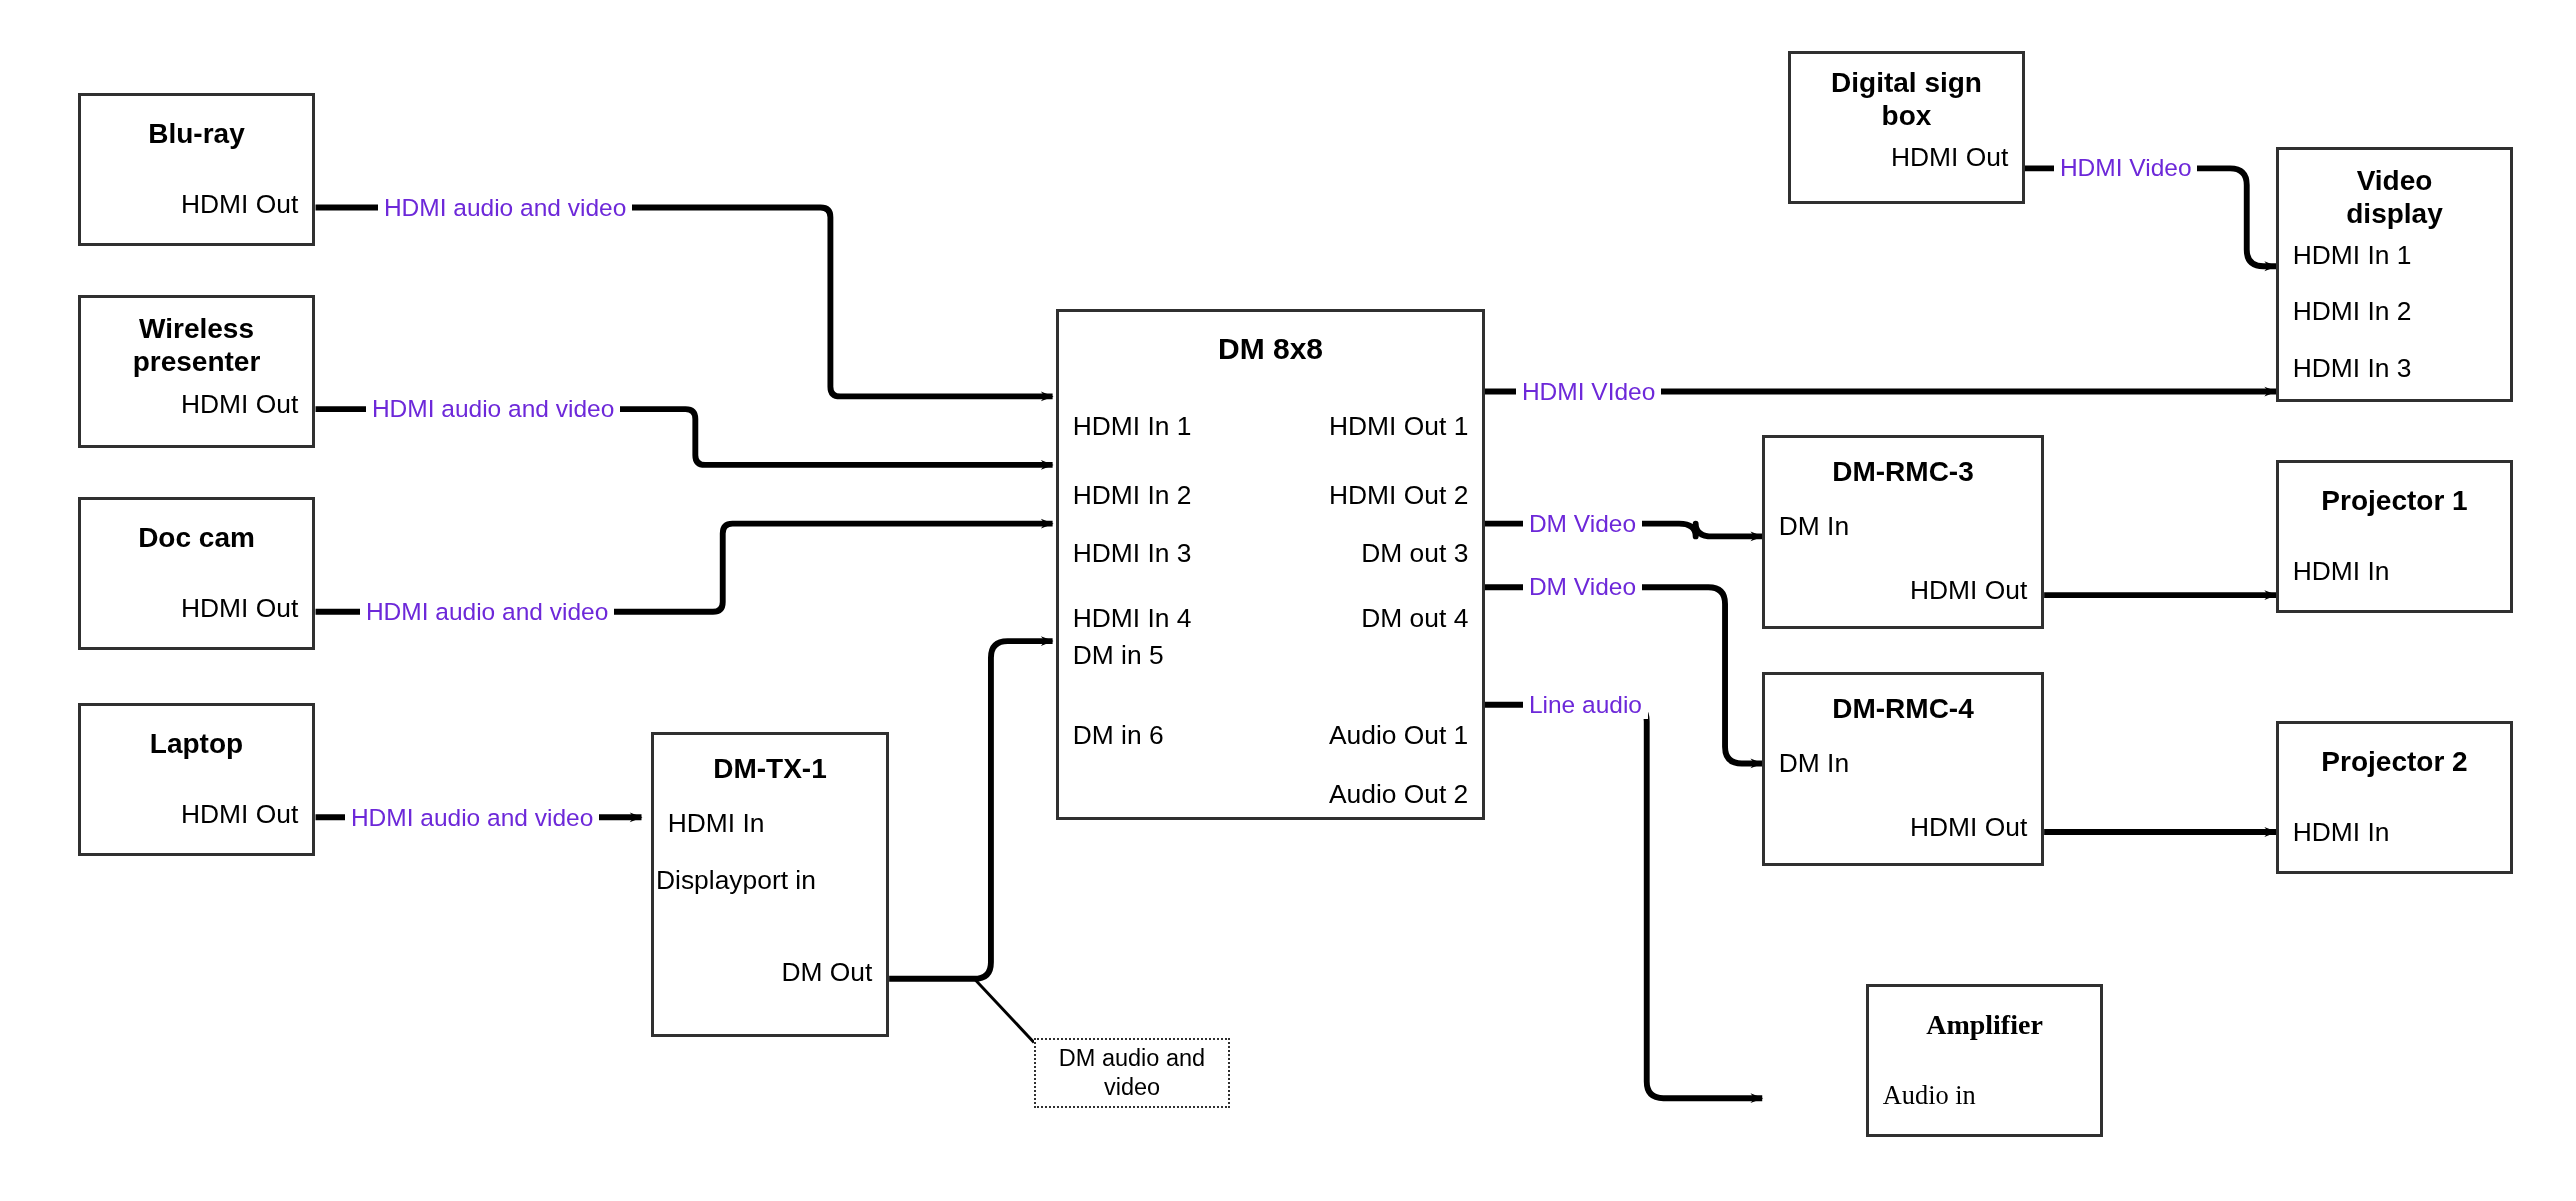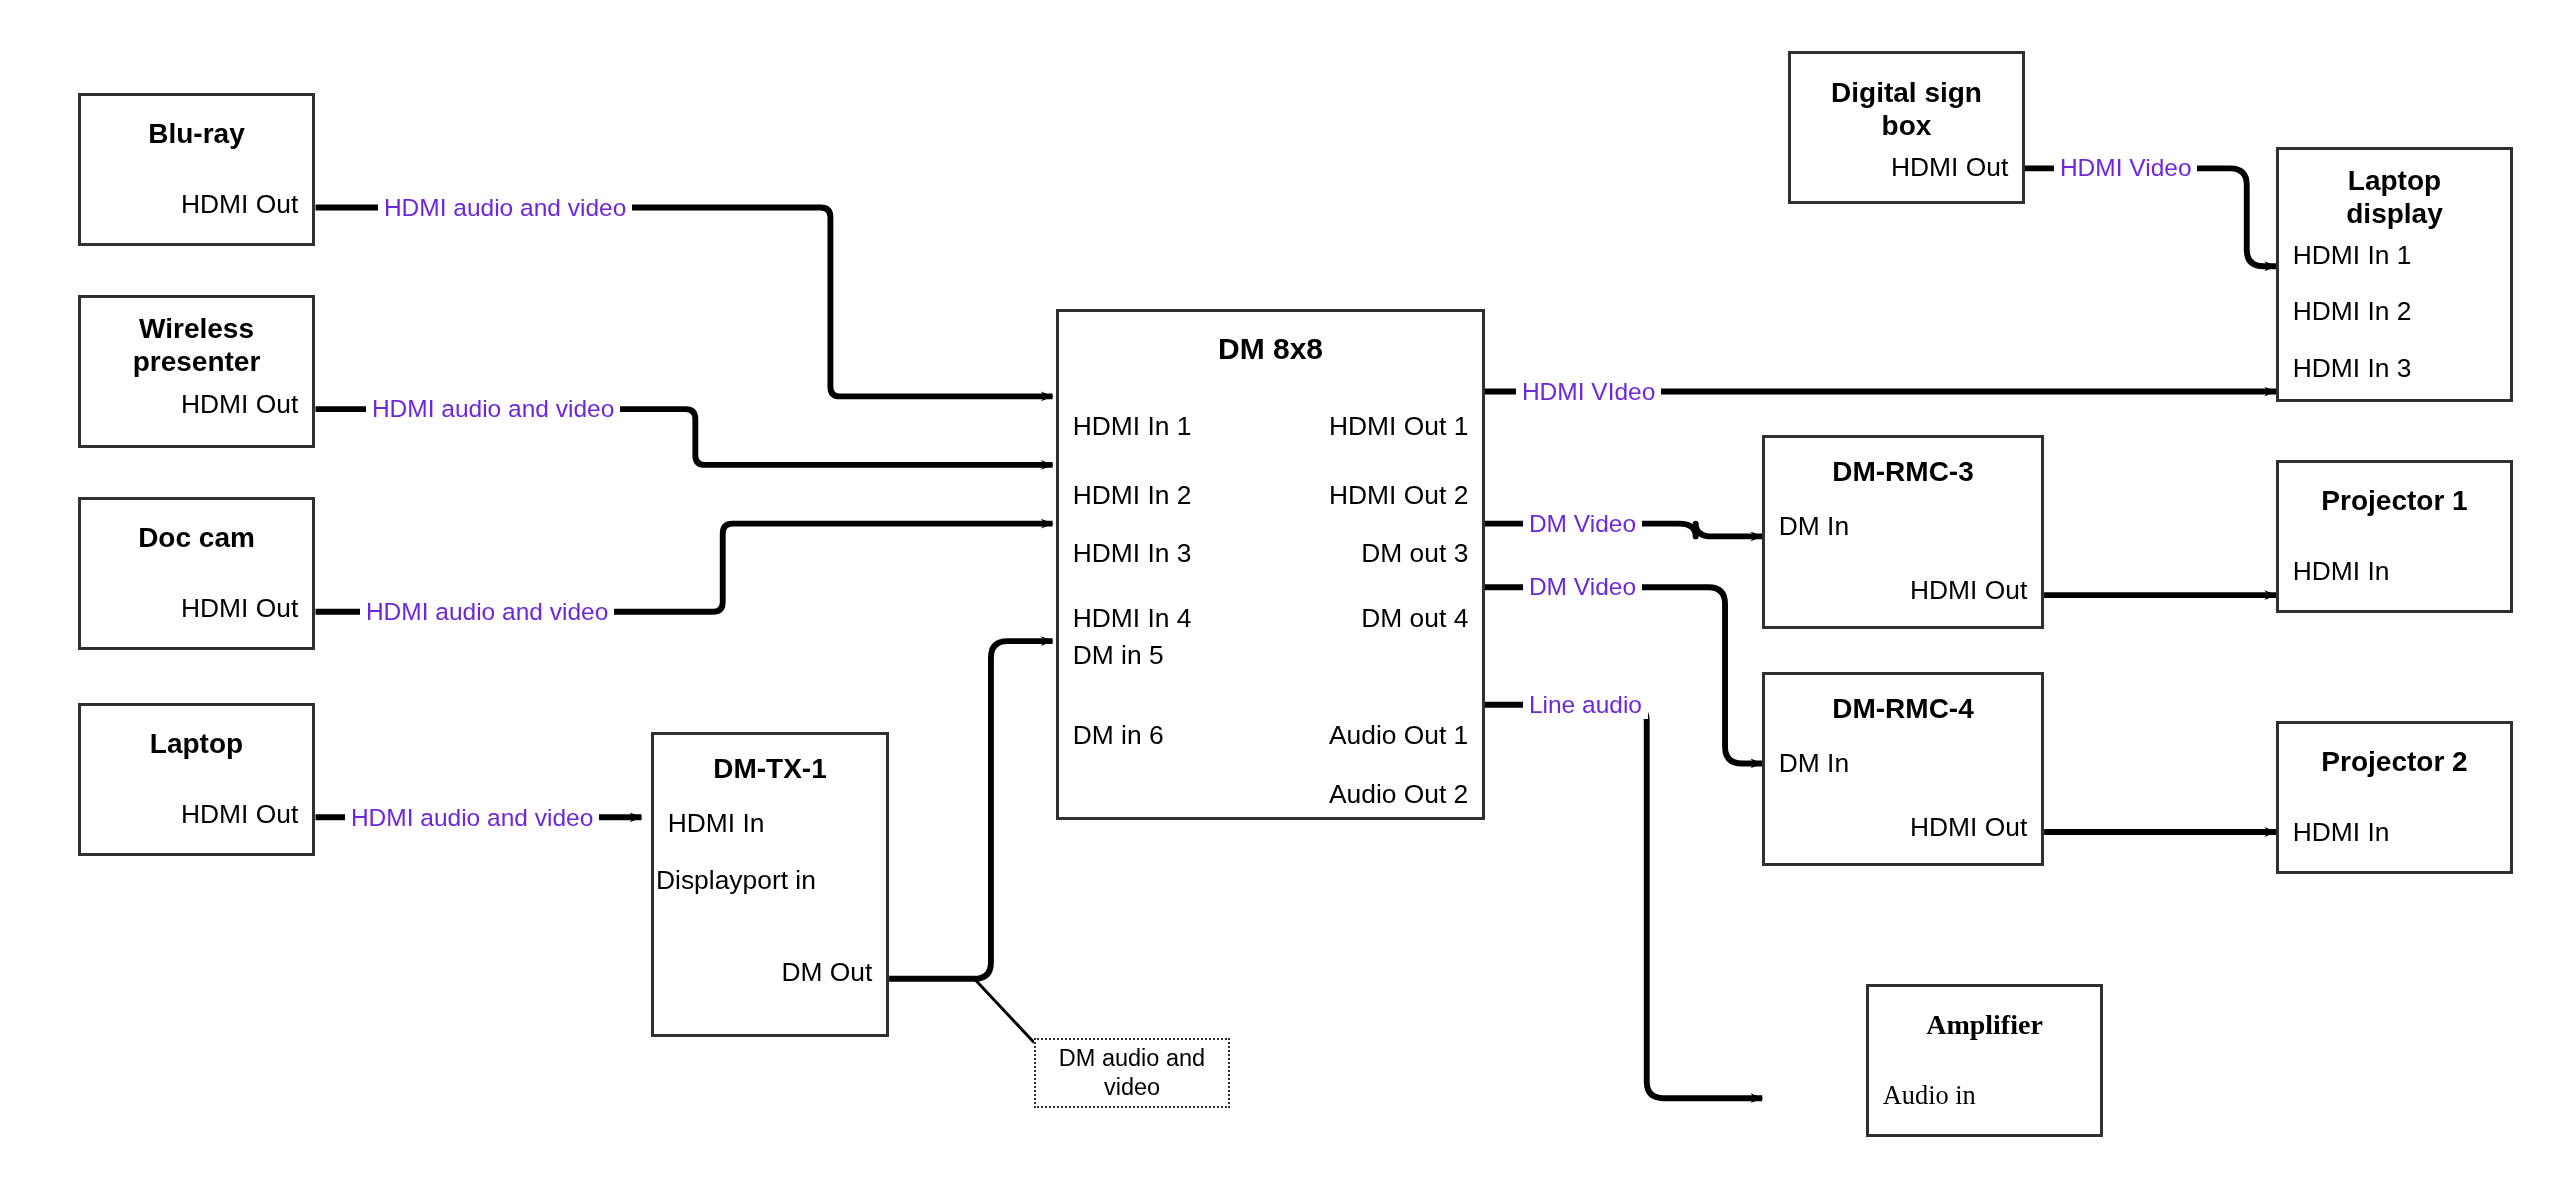--- a/index.html
+++ b/index.html
@@ -101,26 +101,26 @@
       <div class="port right" style="position:absolute;right:13.7px;top:45px;font-size:26.4px;">HDMI Out 1</div>
       <div class="port right" style="position:absolute;right:13.7px;top:114px;font-size:26.4px;">HDMI Out 2</div>
       <div class="port right" style="position:absolute;right:13.7px;top:172px;font-size:26.4px;">DM out 3</div>
       <div class="port right" style="position:absolute;right:13.7px;top:237px;font-size:26.4px;">DM out 4</div>
       <div class="port right" style="position:absolute;right:13.7px;top:354px;font-size:26.4px;">Audio Out 1</div>
       <div class="port right" style="position:absolute;right:13.7px;top:413px;font-size:26.4px;">Audio Out 2</div>
     </div>
   </div>
 
   <div class="node" style="left:1788px;top:51px;width:237px;height:153px;">
-    <div class="title" style="font-size:28px;margin-top:22px;line-height:1.18;padding:0 35px;text-align:center;">Digital sign box</div>
+    <div class="title" style="font-size:28px;margin-top:12px;line-height:1.18;padding:0 35px;text-align:center;">Digital sign box</div>
     <div class="port right" style="font-size:26.4px;margin-top:9.8px;padding-right:13.7px;">HDMI Out</div>
   </div>
 
   <div class="node" style="left:2276px;top:147px;width:237px;height:255px;">
-    <div class="title" style="font-size:28px;margin-top:13.7px;line-height:1.18;padding:0 45px;">Laptop display</div>
+    <div class="title" style="font-size:28px;margin-top:13.7px;line-height:1.18;padding:0 45px;">Video display</div>
     <div class="port left" style="font-size:26.4px;margin-top:9.8px;padding-left:13.7px;">HDMI In 1</div>
     <div class="port left" style="font-size:26.4px;margin-top:25.5px;padding-left:13.7px;">HDMI In 2</div>
     <div class="port left" style="font-size:26.4px;margin-top:25.5px;padding-left:13.7px;">HDMI In 3</div>
   </div>
 
   <div class="node" style="left:1762px;top:435px;width:282px;height:194px;">
     <div class="title" style="font-size:28px;margin-top:17.6px;">DM-RMC-3</div>
     <div class="port left" style="font-size:26.4px;margin-top:23.5px;padding-left:13.7px;">DM In</div>
     <div class="port right" style="font-size:26.4px;margin-top:33px;padding-right:13.7px;">HDMI Out</div>
   </div>

